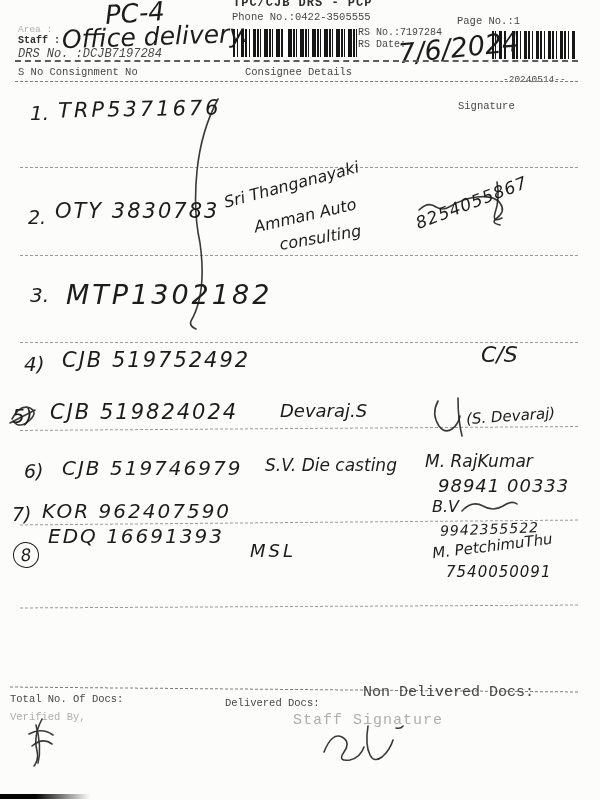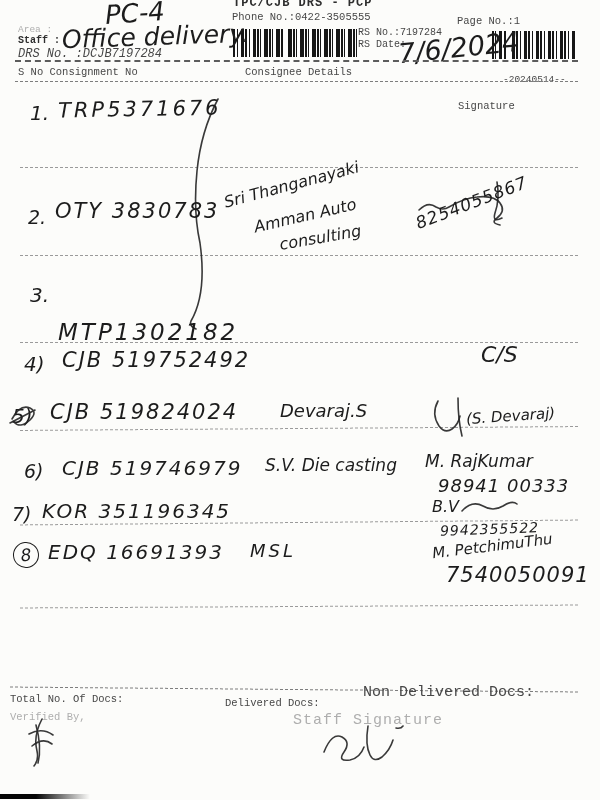--- a/index.html
+++ b/index.html
@@ -85,21 +85,21 @@
   <div class="abs hw" style="left:222px;top:175px;font-size:16px;transform:rotate(-15deg);">Sri Thanganayaki</div>
   <div class="abs hw" style="left:253px;top:206px;font-size:16px;transform:rotate(-13deg);">Amman Auto</div>
   <div class="abs hw" style="left:279px;top:228px;font-size:16px;transform:rotate(-10deg);">consulting</div>
   <svg style="left:413px;top:178px;" width="125" height="50">
     <path class="ink-stroke" d="M6,32 q9,-9 17,-3 q7,4 13,0 q15,-9 28,-10 q17,-2 23,6 q6,8 -3,15 q-7,5 3,7"></path>
     <path class="ink-stroke" d="M84,4 q3,17 -2,31 q-3,10 7,5"></path>
   </svg>
   <div class="abs hw" style="left:420px;top:213px;font-size:17px;letter-spacing:1px;transform:rotate(-21deg);transform-origin:left bottom;">8254055867</div>
 
   <div class="abs hw" style="left:30px;top:283px;font-size:20px;">3.</div>
-  <div class="abs hw" style="left:58px;top:279px;font-size:23px;letter-spacing:3px;margin-top:40px;">MTP1302182</div>
+  <div class="abs hw" style="left:66px;top:279px;font-size:27px;letter-spacing:3px;">MTP1302182</div>
 
   <div class="abs hw" style="left:24px;top:352px;font-size:20px;">4)</div>
   <div class="abs hw" style="left:62px;top:348px;font-size:21px;letter-spacing:2px;">CJB 519752492</div>
   <div class="abs hw" style="left:481px;top:342px;font-size:22px;">C/S</div>
 
   <div class="abs hw" style="left:12px;top:404px;font-size:20px;">5)</div>
   <svg style="left:8px;top:400px;" width="30" height="28">
     <path class="ink-stroke" d="M4,19 q8,-15 18,-11 q8,4 0,12 q-10,9 -16,2 M2,23 l25,-13"></path>
   </svg>
   <div class="abs hw" style="left:50px;top:400px;font-size:21px;letter-spacing:2px;">CJB 519824024</div>
@@ -110,34 +110,34 @@
   </svg>
   <div class="abs hw" style="left:466px;top:407px;font-size:15px;transform:rotate(-4deg);">(S. Devaraj)</div>
 
   <div class="abs hw" style="left:24px;top:460px;font-size:19px;">6)</div>
   <div class="abs hw" style="left:62px;top:456px;font-size:20px;letter-spacing:2px;">CJB 519746979</div>
   <div class="abs hw" style="left:265px;top:455px;font-size:17px;">S.V. Die casting</div>
   <div class="abs hw" style="left:425px;top:451px;font-size:17px;">M. RajKumar</div>
   <div class="abs hw" style="left:438px;top:475px;font-size:18px;letter-spacing:1px;">98941 00333</div>
 
   <div class="abs hw" style="left:12px;top:503px;font-size:19px;">7)</div>
-  <div class="abs hw" style="left:42px;top:499px;font-size:20px;letter-spacing:2px;">KOR 351196345</div>
+  <div class="abs hw" style="left:42px;top:499px;font-size:20px;letter-spacing:2px;">KOR 962407590</div>
   <div class="abs hw" style="left:432px;top:497px;font-size:16px;">B.V</div>
   <svg style="left:460px;top:498px;" width="60" height="18">
     <path class="ink-stroke" d="M2,13 q10,-11 21,-5 q10,6 20,0 q9,-6 14,-2"></path>
   </svg>
   <div class="abs hw" style="left:440px;top:521px;font-size:14px;letter-spacing:1px;transform:rotate(-2deg);">9942355522</div>
 
   <div class="abs hw" style="left:13px;top:542px;font-size:17px;transform:rotate(-6deg);">
     <span class="circle-no">8</span>
   </div>
-  <div class="abs hw" style="left:48px;top:540px;font-size:20px;letter-spacing:2px;">EDQ 16691393</div>
+  <div class="abs hw" style="left:48px;top:524px;font-size:20px;letter-spacing:2px;">EDQ 16691393</div>
   <div class="abs hw" style="left:250px;top:540px;font-size:18px;letter-spacing:3px;text-align:center;">MSL</div>
   <div class="abs hw" style="left:432px;top:537px;font-size:15px;transform:rotate(-7deg);">M. PetchimuThu</div>
-  <div class="abs hw" style="left:446px;top:563px;font-size:21px;letter-spacing:1px;">7540050091</div>
+  <div class="abs hw" style="left:446px;top:563px;font-size:15px;letter-spacing:1px;">7540050091</div>
 
   <div class="dash dash-mid" style="left:10px;top:689px;width:568px;transform:rotate(0.5deg);"></div>
   <div class="abs print" style="left:10px;top:693px;font-size:10.5px;">Total No. Of Docs:</div>
   <div class="abs print" style="left:225px;top:697px;font-size:10.5px;">Delivered Docs:</div>
   <div class="abs print" style="left:363px;top:684px;font-size:15px;">Non Delivered Docs:</div>
   <div class="abs print faded" style="left:10px;top:711px;font-size:10.5px;">Verified By,</div>
   <svg style="left:20px;top:715px;" width="45" height="52">
     <path class="ink-stroke" d="M22,4 q-9,17 -5,32 q2,9 -3,15"></path>
     <path class="ink-stroke" d="M9,19 q13,-7 24,1 M12,31 q11,-9 20,-2 M16,10 q6,22 2,38"></path>
   </svg>

